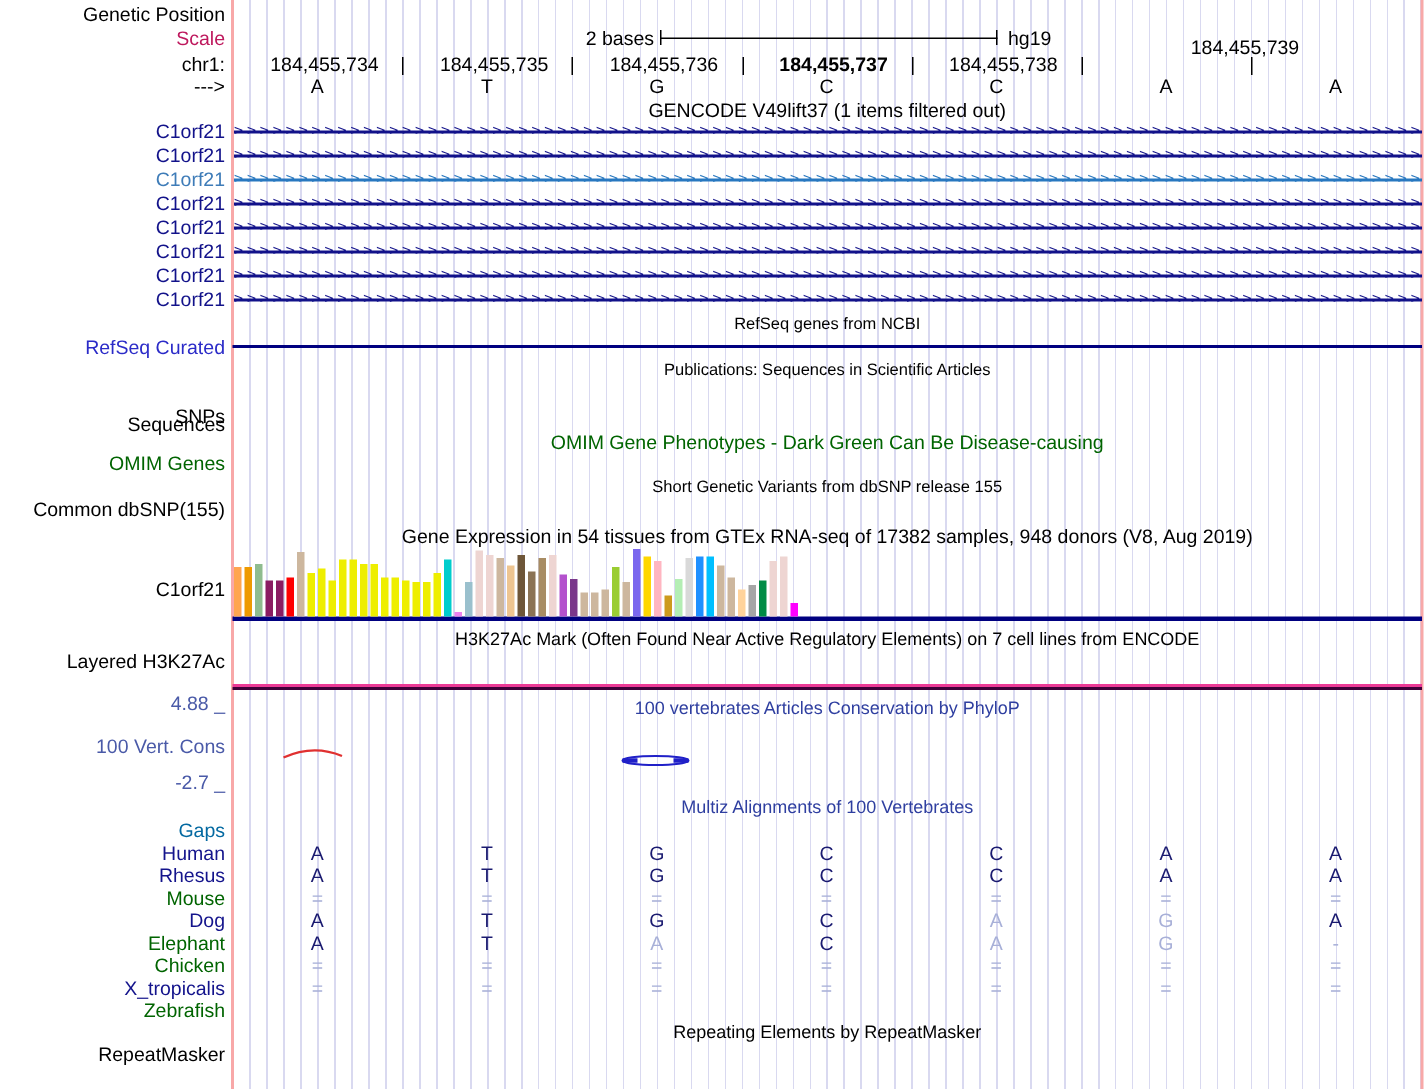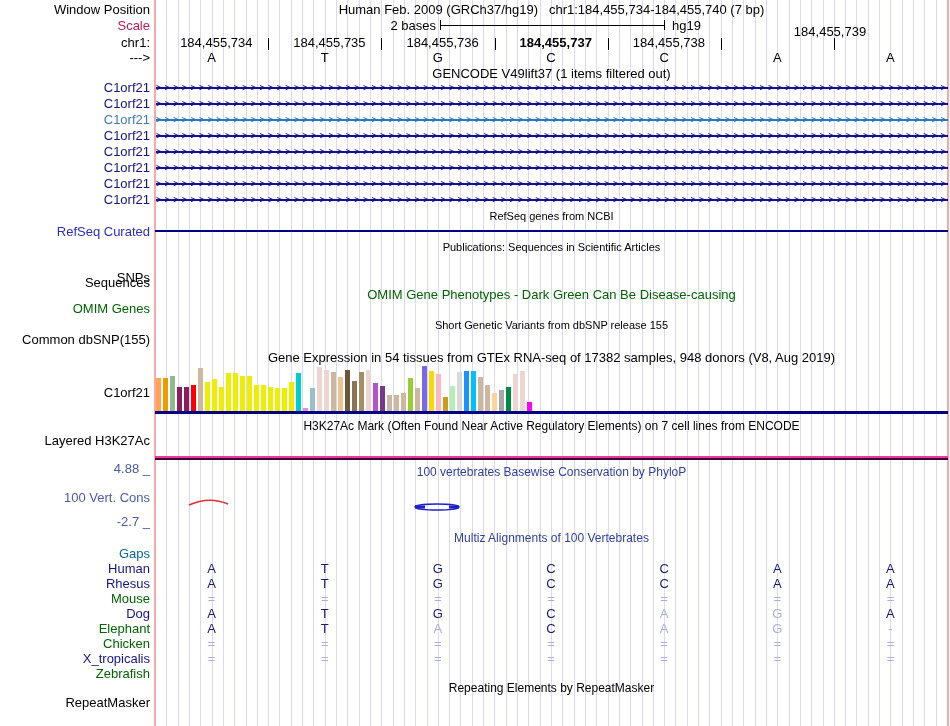--- a/index.html
+++ b/index.html
@@ -28,30 +28,29 @@
 </style>
 </head>
 <body>
 
 <div id="app">
 
   <div class="grid"></div>
   <div class="edge" style="left:154px"></div>
   <div class="edge" style="left:947px;width:1.5px"></div>
 
-  <div class="ctitle lg" style="top:2px">Human Feb. 2009 (GRCh37/hg19)   chr1:184,455,734-184,455,740 (7 bp)</div>
 
   <div class="abs lg" style="left:330px;top:18px;width:106px;text-align:right">2 bases</div>
   <div class="rulerline" style="left:440px;width:225px"></div>
   <div class="rtick" style="left:440px"></div>
   <div class="rtick" style="left:664px"></div>
   <div class="abs lg" style="left:672px;top:18px">hg19</div>
 
   <div id="leftLabels">
-      <div class="llabel" style="top: 2px; color: rgb(0, 0, 0);">Window Position</div>
+      <div class="llabel" style="top: 2px; color: rgb(0, 0, 0);">Genetic Position</div>
       <div class="llabel" style="top: 18px; color: #be185d;">Scale</div>
       <div class="llabel" style="top: 35px; color: rgb(0, 0, 0);">chr1:</div>
       <div class="llabel" style="top: 50px; color: rgb(0, 0, 0);">---&gt;</div>
       <div class="llabel" style="top: 224px; color: rgb(43, 43, 200);">RefSeq Curated</div>
       <div class="llabel" style="top: 255px; color: rgb(0, 0, 0); margin-top: 20px;">Sequences</div>
       <div class="llabel" style="top: 270px; color: rgb(0, 0, 0);">SNPs</div>
       <div class="llabel" style="top: 301px; color: rgb(0, 100, 0);">OMIM Genes</div>
       <div class="llabel" style="top: 332px; color: rgb(0, 0, 0);">Common dbSNP(155)</div>
       <div class="llabel" style="top: 385px; color: rgb(0, 0, 0);">C1orf21</div>
       <div class="llabel" style="top: 433px; color: rgb(0, 0, 0);">Layered H3K27Ac</div>
@@ -101,21 +100,21 @@
       <div class="baselt" style="left: 880.429px; top: 50px; color: rgb(0, 0, 0);">A</div>
     </div>
   <div id="titles">
       <div class="ctitle lg" style="top: 66px; color: rgb(0, 0, 0);">GENCODE V49lift37 (1 items filtered out)</div>
       <div class="ctitle sm" style="top: 209px; color: rgb(0, 0, 0);">RefSeq genes from NCBI</div>
       <div class="ctitle sm" style="top: 240px; color: rgb(0, 0, 0);">Publications: Sequences in Scientific Articles</div>
       <div class="ctitle lg" style="top: 287px; color: rgb(0, 100, 0);">OMIM Gene Phenotypes - Dark Green Can Be Disease-causing</div>
       <div class="ctitle sm" style="top: 318px; color: rgb(0, 0, 0);">Short Genetic Variants from dbSNP release 155</div>
       <div class="ctitle lg" style="top: 350px; color: rgb(0, 0, 0);">Gene Expression in 54 tissues from GTEx RNA-seq of 17382 samples, 948 donors (V8, Aug 2019)</div>
       <div class="ctitle md" style="top: 419px; color: rgb(0, 0, 0);">H3K27Ac Mark (Often Found Near Active Regulatory Elements) on 7 cell lines from ENCODE</div>
-      <div class="ctitle md" style="top: 465px; color: rgb(47, 63, 160);">100 vertebrates Basewise Conservation by PhyloP</div>
+      <div class="ctitle md" style="top: 465px; color: rgb(47, 63, 160);">100 vertebrates Articles Conservation by PhyloP</div>
       <div class="ctitle md" style="top: 531px; color: rgb(47, 63, 160);">Multiz Alignments of 100 Vertebrates</div>
       <div class="ctitle md" style="top: 681px; color: rgb(0, 0, 0);">Repeating Elements by RepeatMasker</div>
     </div>
   <div id="geneRows">
       <div class="generow" style="top: 80px;">
         <div class="gline" style="background: rgb(18, 18, 138);"></div>
         <div class="garrows" style="color: rgb(18, 18, 138);">&gt;&gt;&gt;&gt;&gt;&gt;&gt;&gt;&gt;&gt;&gt;&gt;&gt;&gt;&gt;&gt;&gt;&gt;&gt;&gt;&gt;&gt;&gt;&gt;&gt;&gt;&gt;&gt;&gt;&gt;&gt;&gt;&gt;&gt;&gt;&gt;&gt;&gt;&gt;&gt;&gt;&gt;&gt;&gt;&gt;&gt;&gt;&gt;&gt;&gt;&gt;&gt;&gt;&gt;&gt;&gt;&gt;&gt;&gt;&gt;&gt;&gt;&gt;&gt;&gt;&gt;&gt;&gt;&gt;&gt;&gt;&gt;&gt;&gt;&gt;&gt;&gt;&gt;&gt;&gt;&gt;&gt;&gt;&gt;&gt;&gt;&gt;&gt;&gt;&gt;&gt;&gt;&gt;&gt;&gt;&gt;&gt;&gt;&gt;&gt;&gt;&gt;&gt;&gt;&gt;&gt;&gt;&gt;&gt;&gt;</div>
       </div>
       <div class="generow" style="top: 96px;">
         <div class="gline" style="background: rgb(18, 18, 138);"></div>

